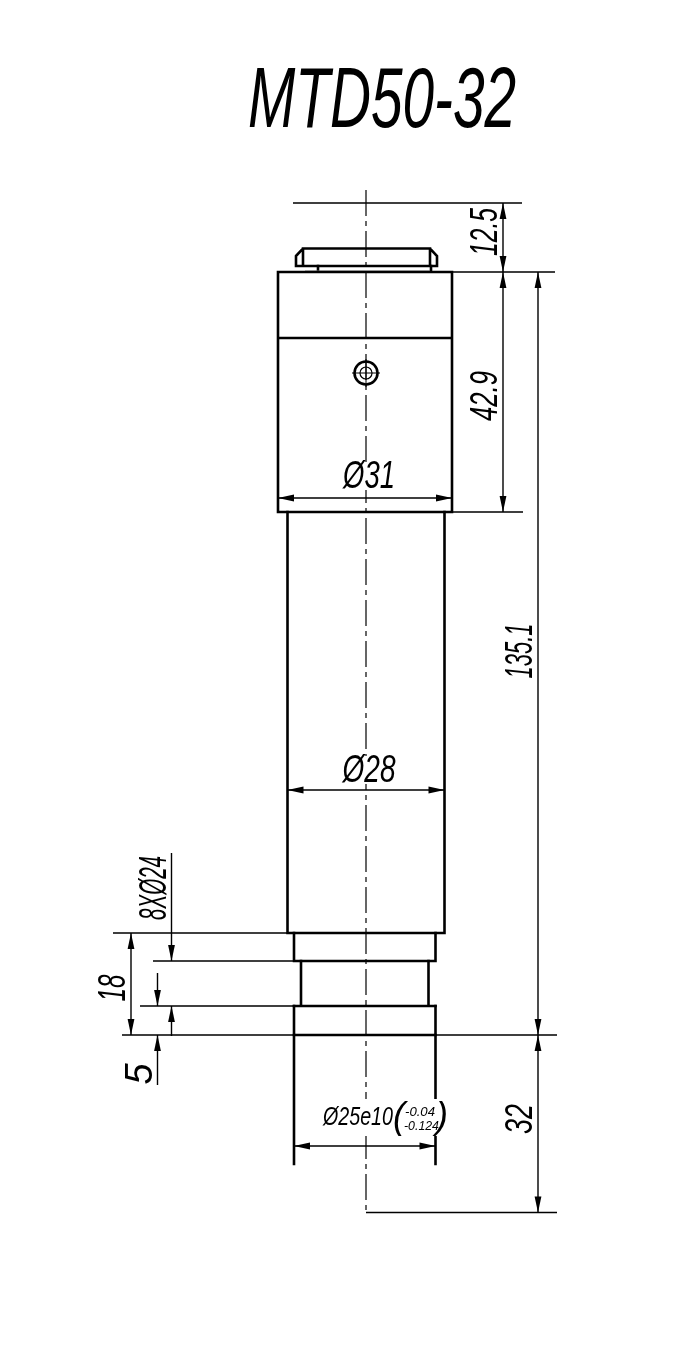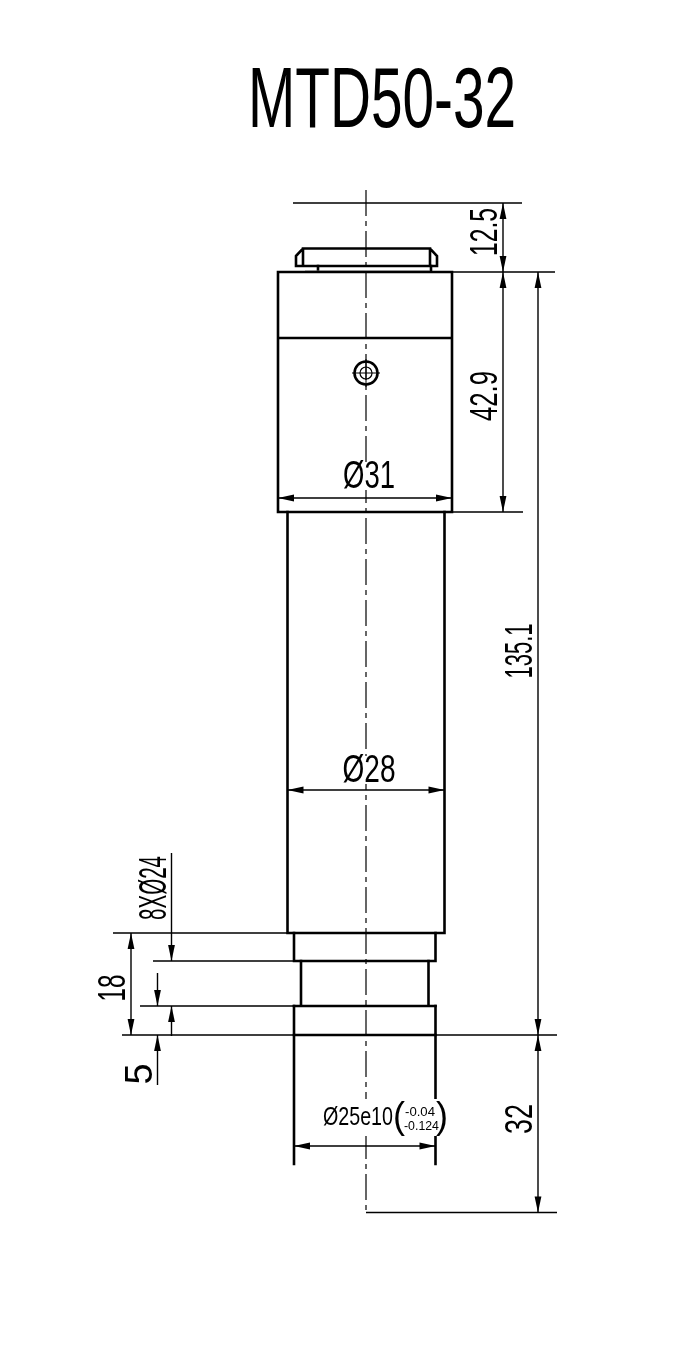--- a/index.html
+++ b/index.html
@@ -1,17 +1,17 @@
 <!DOCTYPE html>
 <html><head>
 <meta charset="utf-8">
 <style>
   html,body{margin:0;padding:0;background:#ffffff;}
   body{width:696px;height:1350px;position:relative;font-family:"Liberation Sans","DejaVu Sans",sans-serif;}
-  .canvas{position:absolute;inset:0;}
+  .canvas{position:absolute;inset:0;font-style:italic;}
   svg{display:block;}
   .part{stroke:#000;stroke-width:2.6;fill:none;stroke-linecap:square;}
   .thinpart{stroke:#8a8a8a;stroke-width:1;fill:none;}
   .dim{stroke:#000;stroke-width:1.4;fill:none;stroke-linecap:butt;}
   .cl{stroke:#000;stroke-width:1.2;fill:none;stroke-dasharray:26 5 5 5;}
   .arr{fill:#000;stroke:none;}
   .mask{fill:#ffffff;stroke:none;}
   text{fill:#000;}
   .dtx{font-size:38px;}
   .dtx-s{font-size:26px;}

